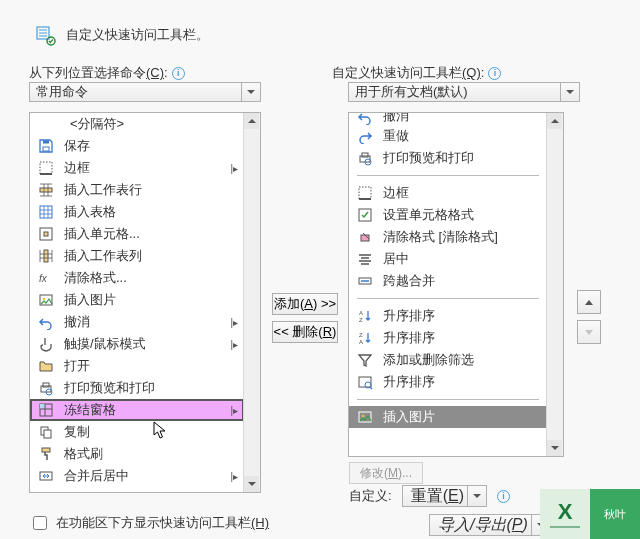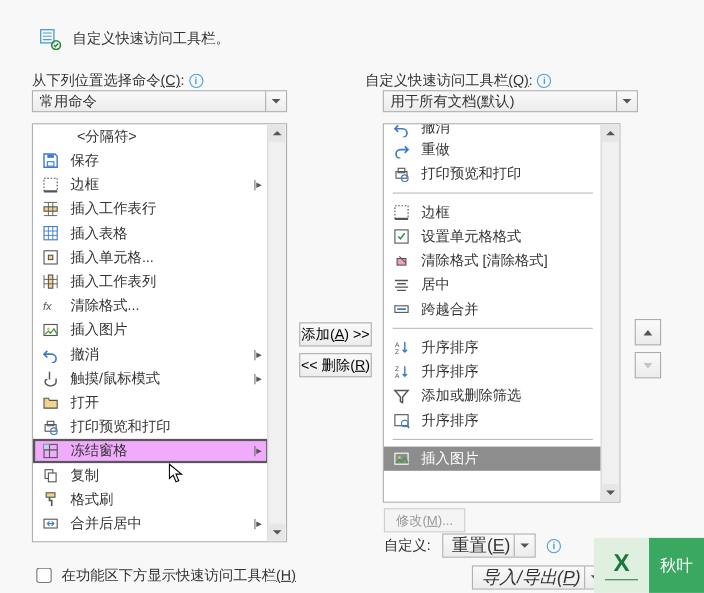--- a/index.html
+++ b/index.html
@@ -293,21 +293,21 @@
     font-size: 11px;
   }
   .watermark .lg {
     background: #dff0e0;
     color: #1a7a3e;
   }
   .watermark .lg .logo { font-size: 22px; font-weight: bold; }
   .watermark .nm {
     background: #3ba862;
     color: #fff;
-    font-size: 15px;
+    font-size: 11px;
   }
 </style>
 </head>
 <body>
 
 <div class="page">
 
   <div class="title-row">
     <span class="icon">
       <svg viewBox="0 0 20 20">

